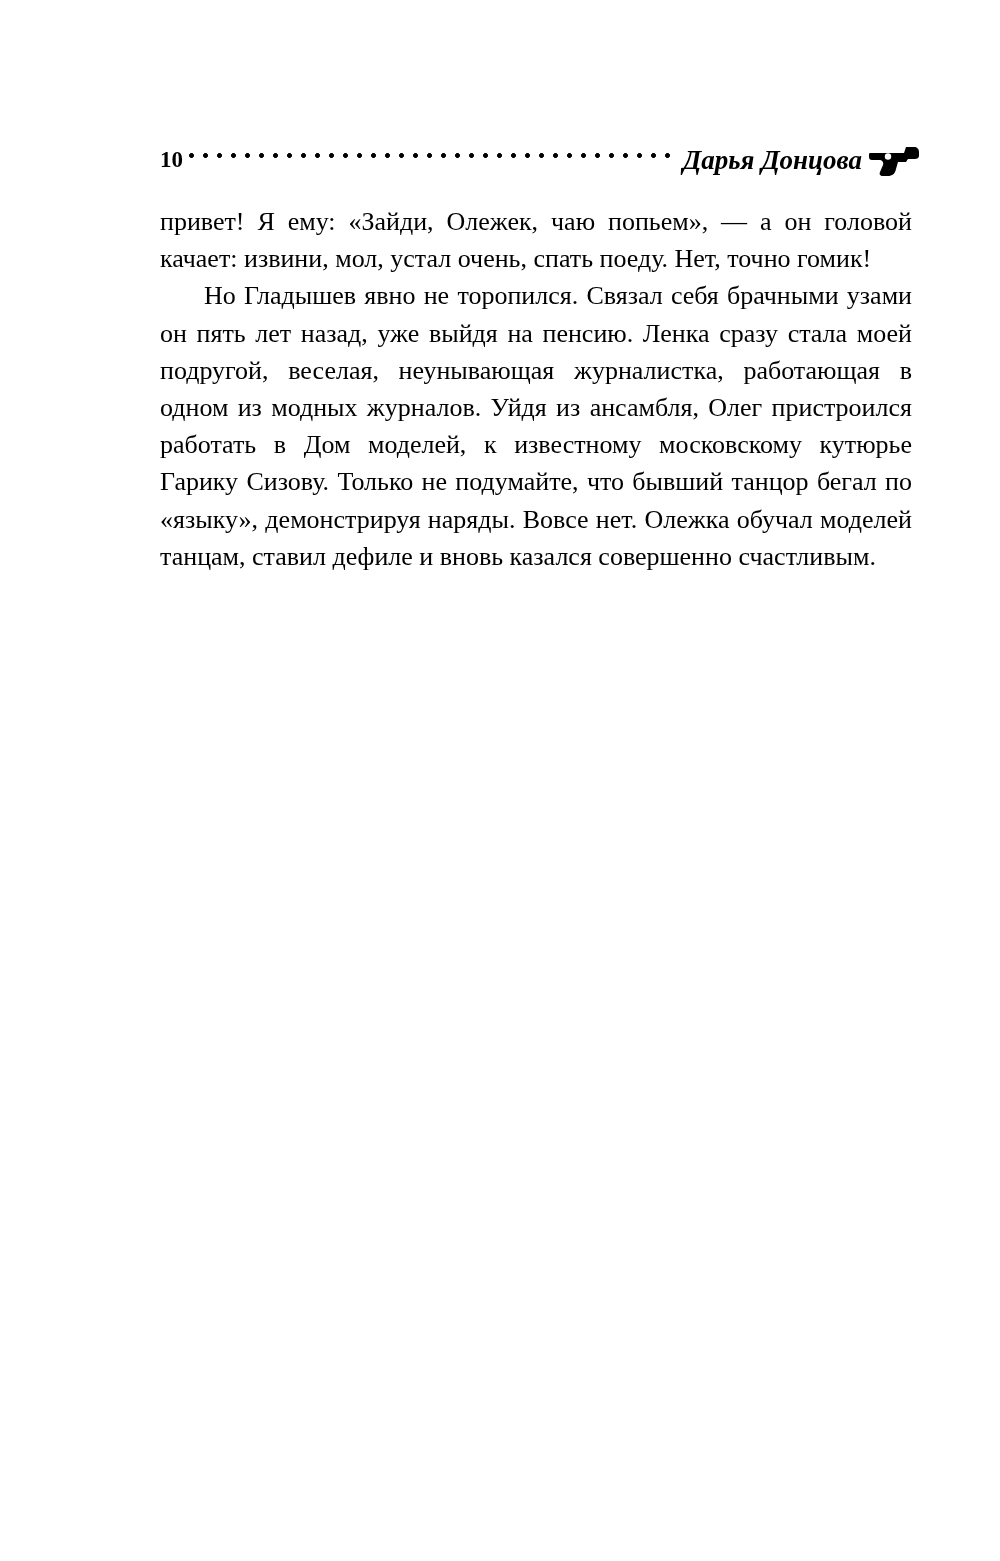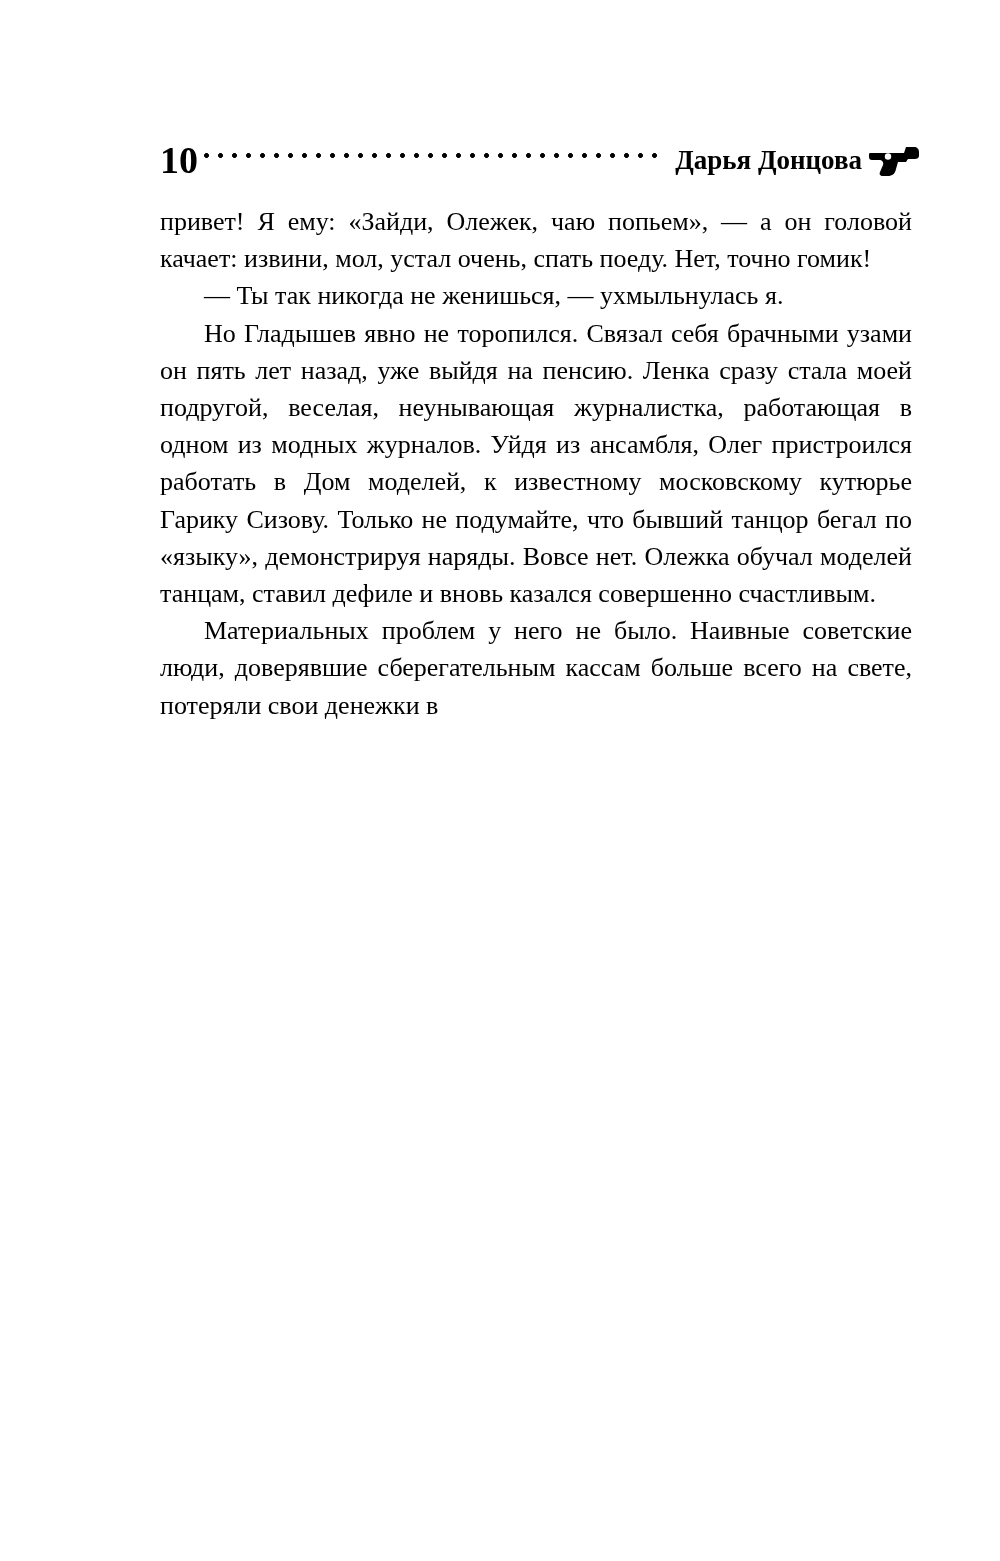--- a/index.html
+++ b/index.html
@@ -30,21 +30,21 @@
     left: 160px;
     top: 130px;
     width: 760px;
     height: 60px;
     display: flex;
     align-items: center;
   }
   .folio {
     font-family: "Liberation Serif", serif;
     font-weight: bold;
-    font-size: 38px;
+    font-size: 23px;
     line-height: 30px;
     letter-spacing: 0px;
     margin-right: 6px;
     flex: 0 0 auto;
   }
   .dotted {
     flex: 1 1 auto;
     height: 30px;
     position: relative;
     overflow: hidden;
@@ -57,20 +57,21 @@
     right: 0;
     top: 14px;
     height: 5px;
     background-image: radial-gradient(circle at 2.5px 2.5px, #000 2.2px, rgba(0,0,0,0) 2.4px);
     background-size: 14px 5px;
     background-repeat: repeat-x;
   }
   .author {
     flex: 0 0 auto;
     font-family: "Liberation Serif", serif;
+    font-style: italic;
     font-weight: bold;
     font-size: 27px;
     line-height: 30px;
     padding: 0 6px 0 10px;
     white-space: nowrap;
   }
   .gun {
     flex: 0 0 auto;
     width: 52px;
     height: 34px;
@@ -113,18 +114,16 @@
         <path d="M2 10 L36 10 L38 4 L46 4 C49 4 51 6 51 9 L51 13 C51 15 49 16 47 16
                  L40 16 L38 19 L30 19 L28 26 C27 31 24 33 20 33 L15 33 C12 33 11 31 12 29
                  L15 22 C16 19 14 17 11 17 L4 17 C2 17 1 16 1 14 L1 12 C1 11 1 10 2 10 Z" fill="#000000"></path>
         <circle cx="20" cy="13.5" r="3.2" fill="#ffffff"></circle>
       </svg>
     </span>
   </div>
 
   <div class="content">
     <p class="para noindent">привет! Я ему: «Зайди, Олежек, чаю попьем», — а он головой качает: извини, мол, устал очень, спать поеду. Нет, точно гомик!</p>
-    <p class="para">— Ты так никогда не женишься, — ухмыльнулась я.</p>
     <p class="para">Но Гладышев явно не торопился. Связал себя брачными узами он пять лет назад, уже выйдя на пенсию. Ленка сразу стала моей подругой, веселая, неунывающая журналистка, работающая в одном из модных журналов. Уйдя из ансамбля, Олег пристроился работать в Дом моделей, к известному московскому кутюрье Гарику Сизову. Только не подумайте, что бывший танцор бегал по «языку», демонстрируя наряды. Вовсе нет. Олежка обучал моделей танцам, ставил дефиле и вновь казался совершенно счастливым.</p>
-    <p class="para">Материальных проблем у него не было. Наивные советские люди, доверявшие сберегательным кассам больше всего на свете, потеряли свои денежки в</p>
   </div>
 
 </div>
 
 </body></html>

